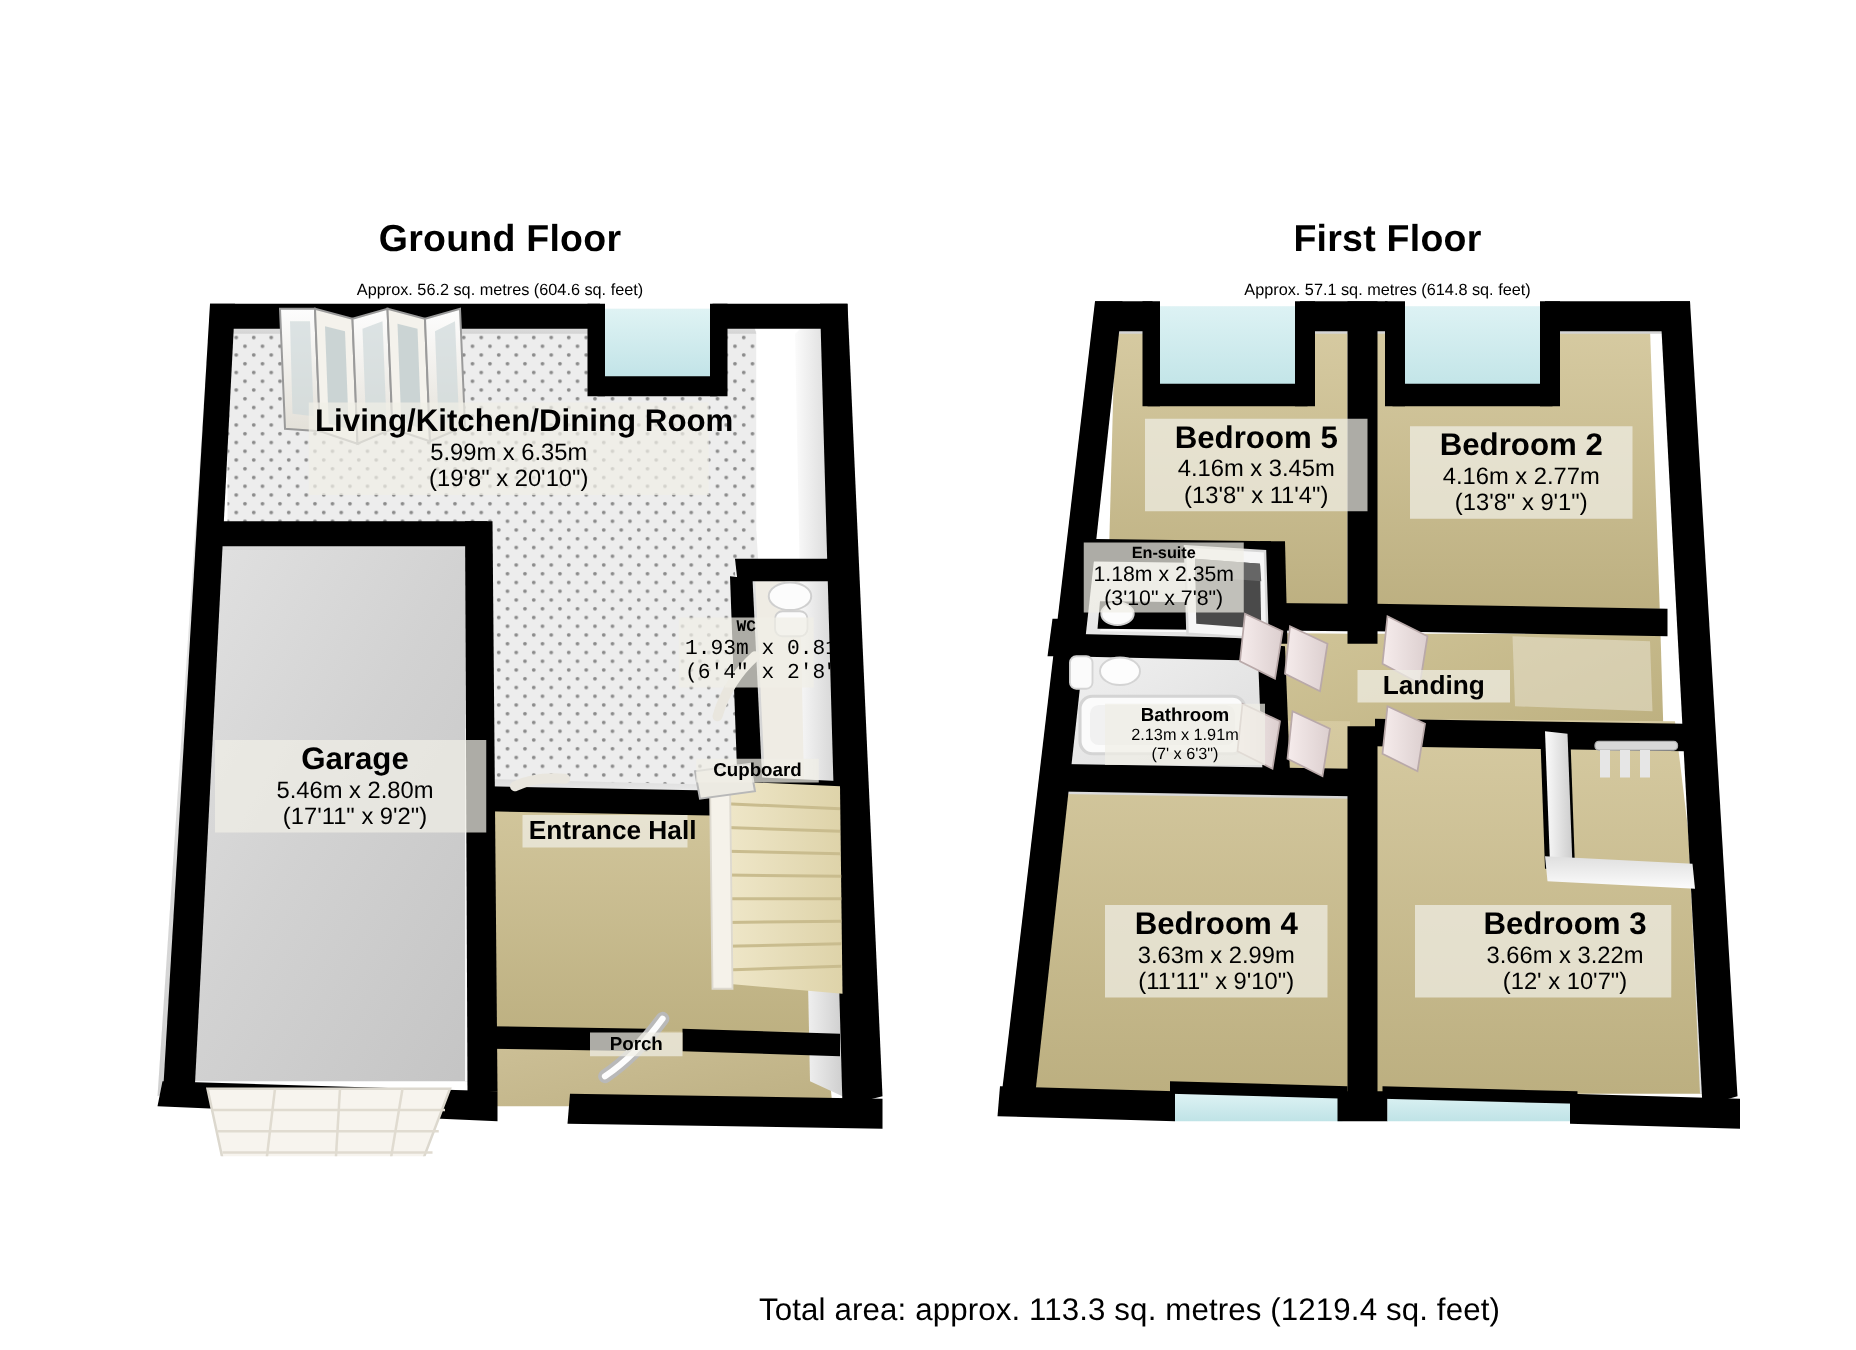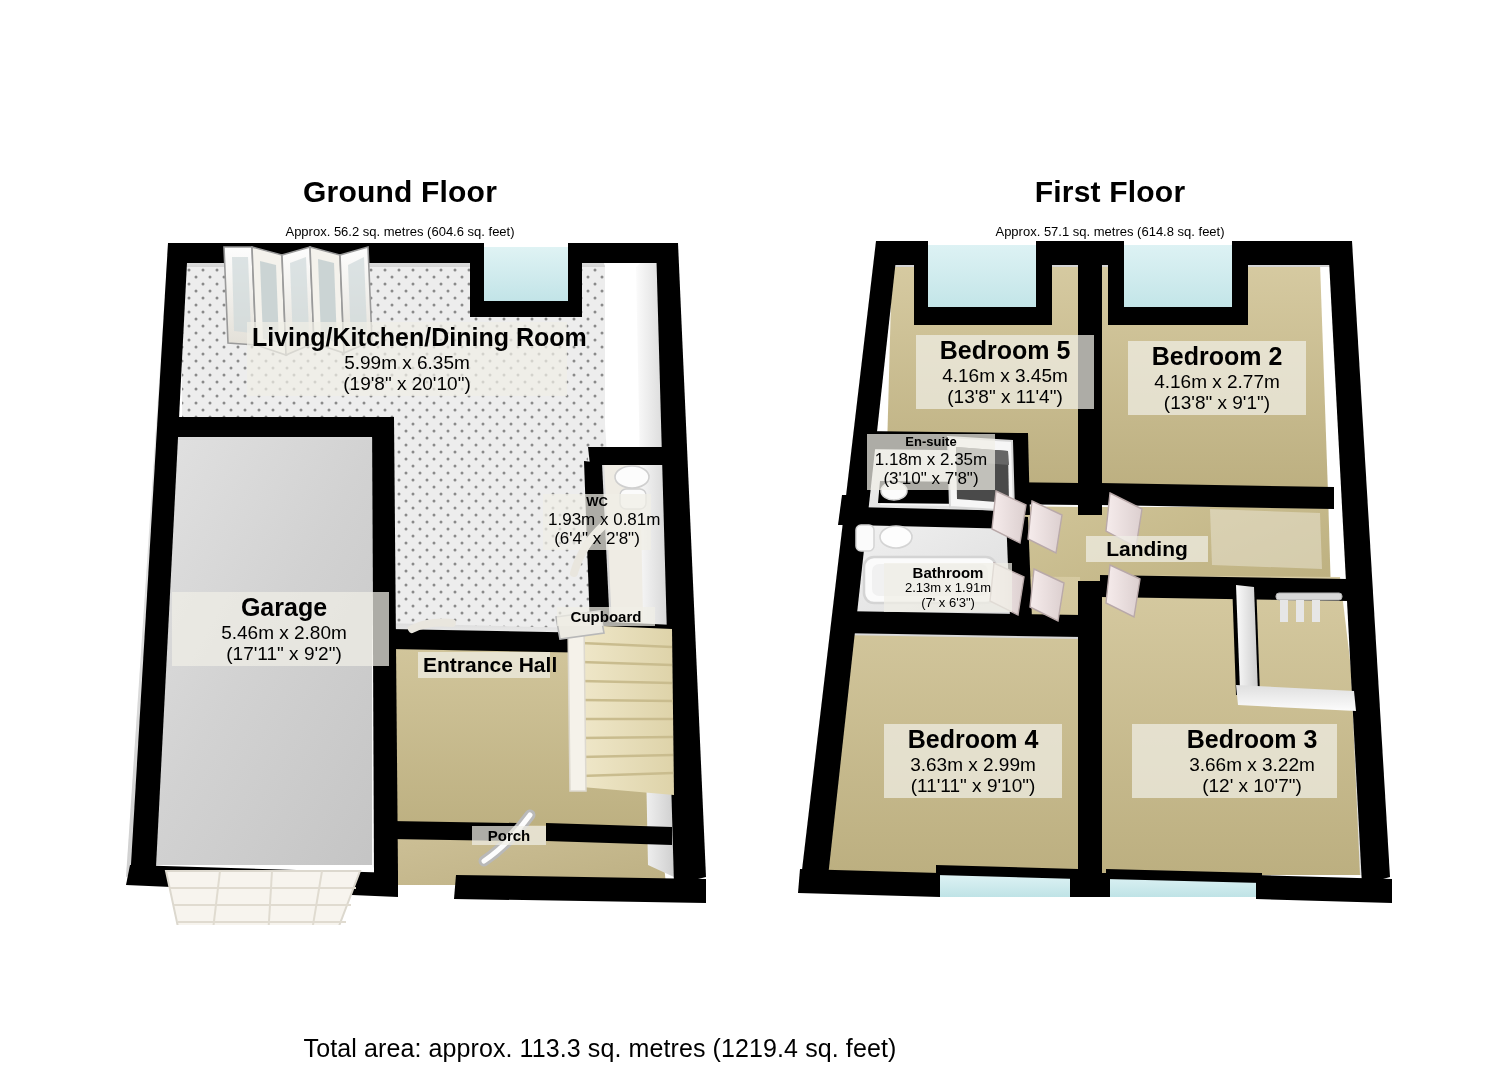--- a/index.html
+++ b/index.html
@@ -2,21 +2,21 @@
 <html><head>
 <meta charset="utf-8">
 <style>
   html,body{margin:0;padding:0;background:#ffffff;}
   body{width:1485px;height:1080px;position:relative;overflow:hidden;
        font-family:"Liberation Sans","DejaVu Sans",sans-serif;color:#000;}
   .stage{position:absolute;left:0;top:0;width:1485px;height:1080px;}
   .floor-title{position:absolute;text-align:center;}
   .floor-title .t{font-size:30px;font-weight:bold;letter-spacing:.2px;line-height:1.05;}
   .floor-title .s{font-size:13px;font-weight:normal;margin-top:17px;line-height:1.1;}
-  .total{position:absolute;left:0;top:1034px;width:1200px;text-align:center;
+  .total{position:absolute;left:0;top:1034px;width:1200px;text-align:right;
          font-size:25px;letter-spacing:.1px;}
   .lbl{position:absolute;text-align:center;background:rgba(240,238,230,.72);
        padding:1px 5px;line-height:1.14;white-space:nowrap;}
   .lbl .n{font-weight:bold;display:block;}
   .lbl .d{display:block;font-weight:normal;}
   .lbl.big .n{font-size:25px;}
   .lbl.big .d{font-size:19px;}
   .lbl.mid .n{font-size:21px;}
   .lbl.sm .n{font-size:15px;}
   .lbl.sm .d{font-size:13px;}
@@ -205,21 +205,21 @@
     <span class="d">5.99m x 6.35m</span>
     <span class="d">(19'8" x 20'10")</span>
   </div>
 
   <div class="lbl big" style="left:172px;top:592px;width:200px;padding-left:12px;">
     <span class="n">Garage</span>
     <span class="d">5.46m x 2.80m</span>
     <span class="d">(17'11" x 9'2")</span>
   </div>
 
-  <div class="lbl xs" style="left:543px;top:494px;width:98px;">
+  <div class="lbl xs" style="left:543px;top:494px;width:98px;font-family:Liberation Mono, monospace;">
     <span class="n">WC</span>
     <span class="d">1.93m x 0.81m</span>
     <span class="d">(6'4" x 2'8")</span>
   </div>
 
   <div class="lbl mid" style="left:418px;top:652px;width:122px;">
     <span class="n">Entrance Hall</span>
   </div>
 
   <div class="lbl sm" style="left:557px;top:607px;width:88px;">

